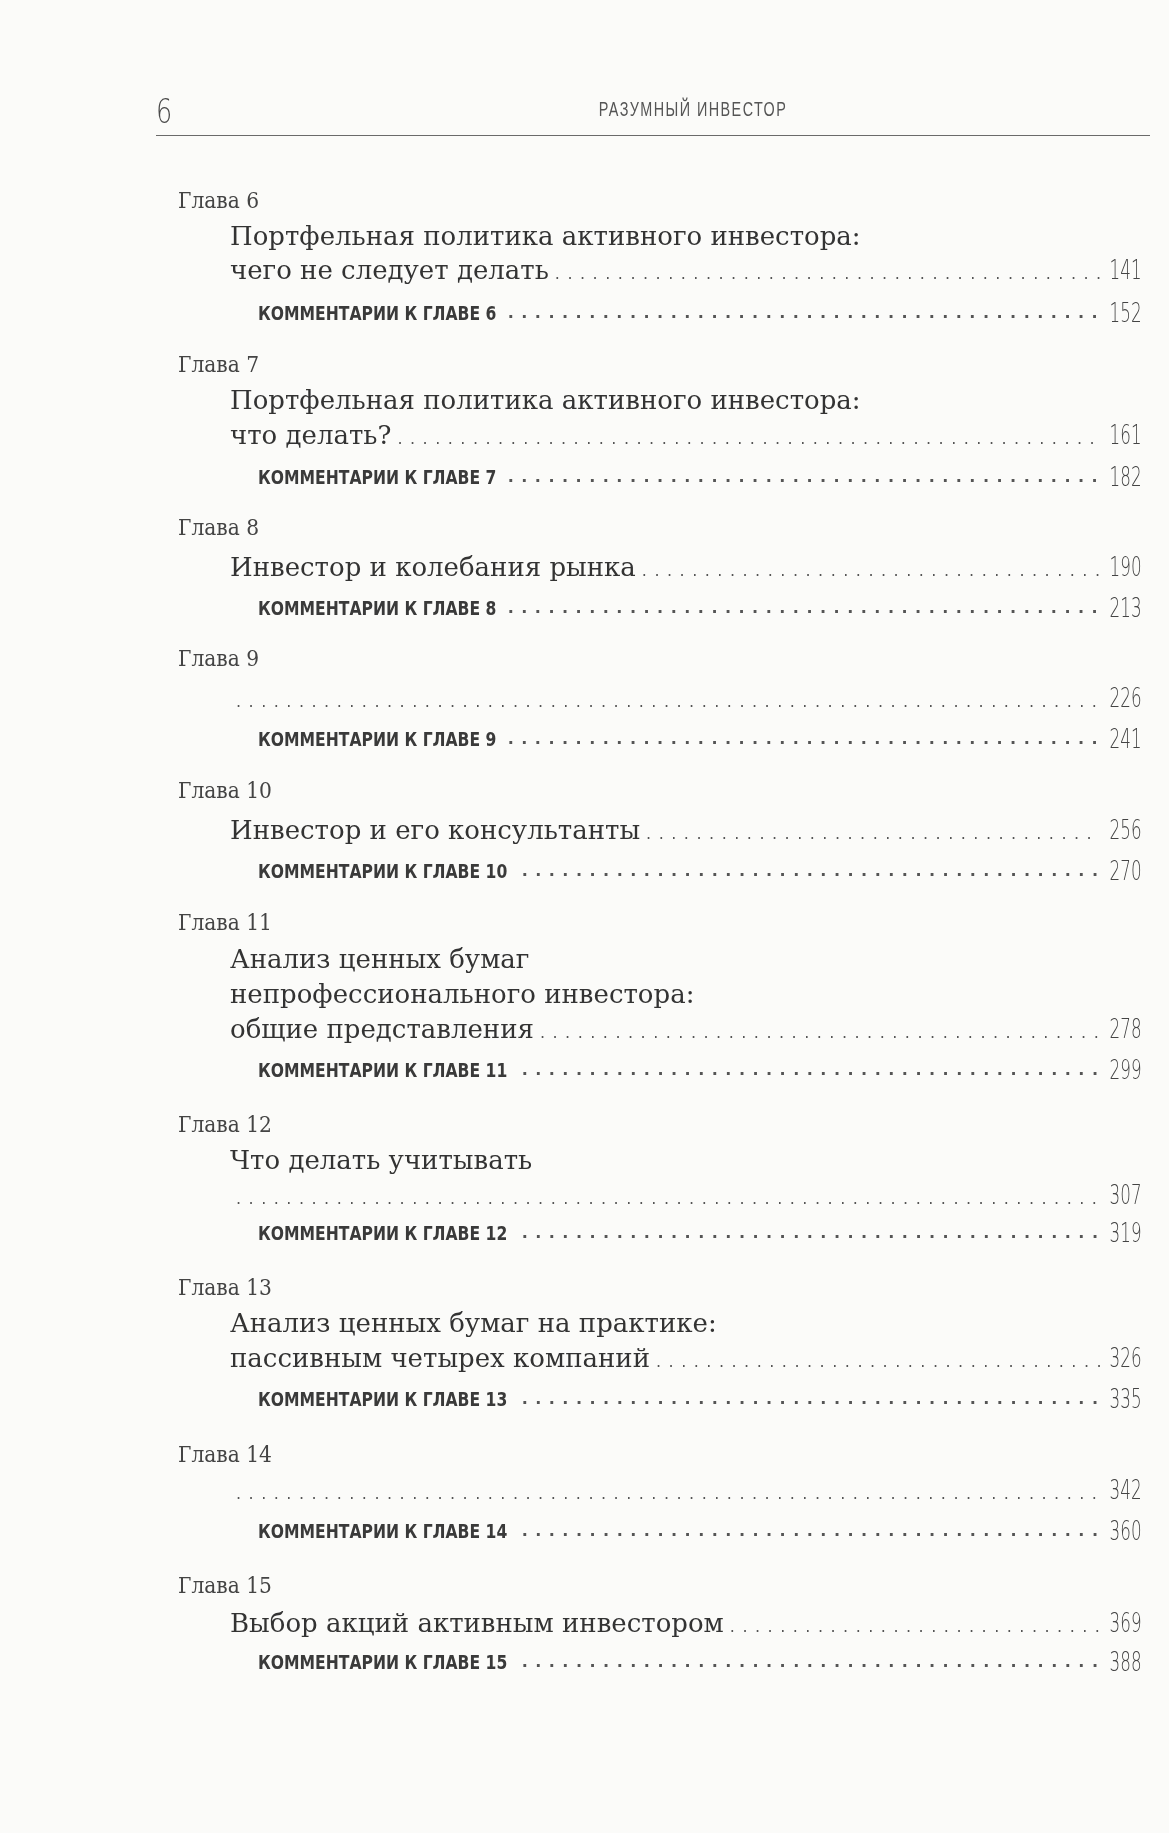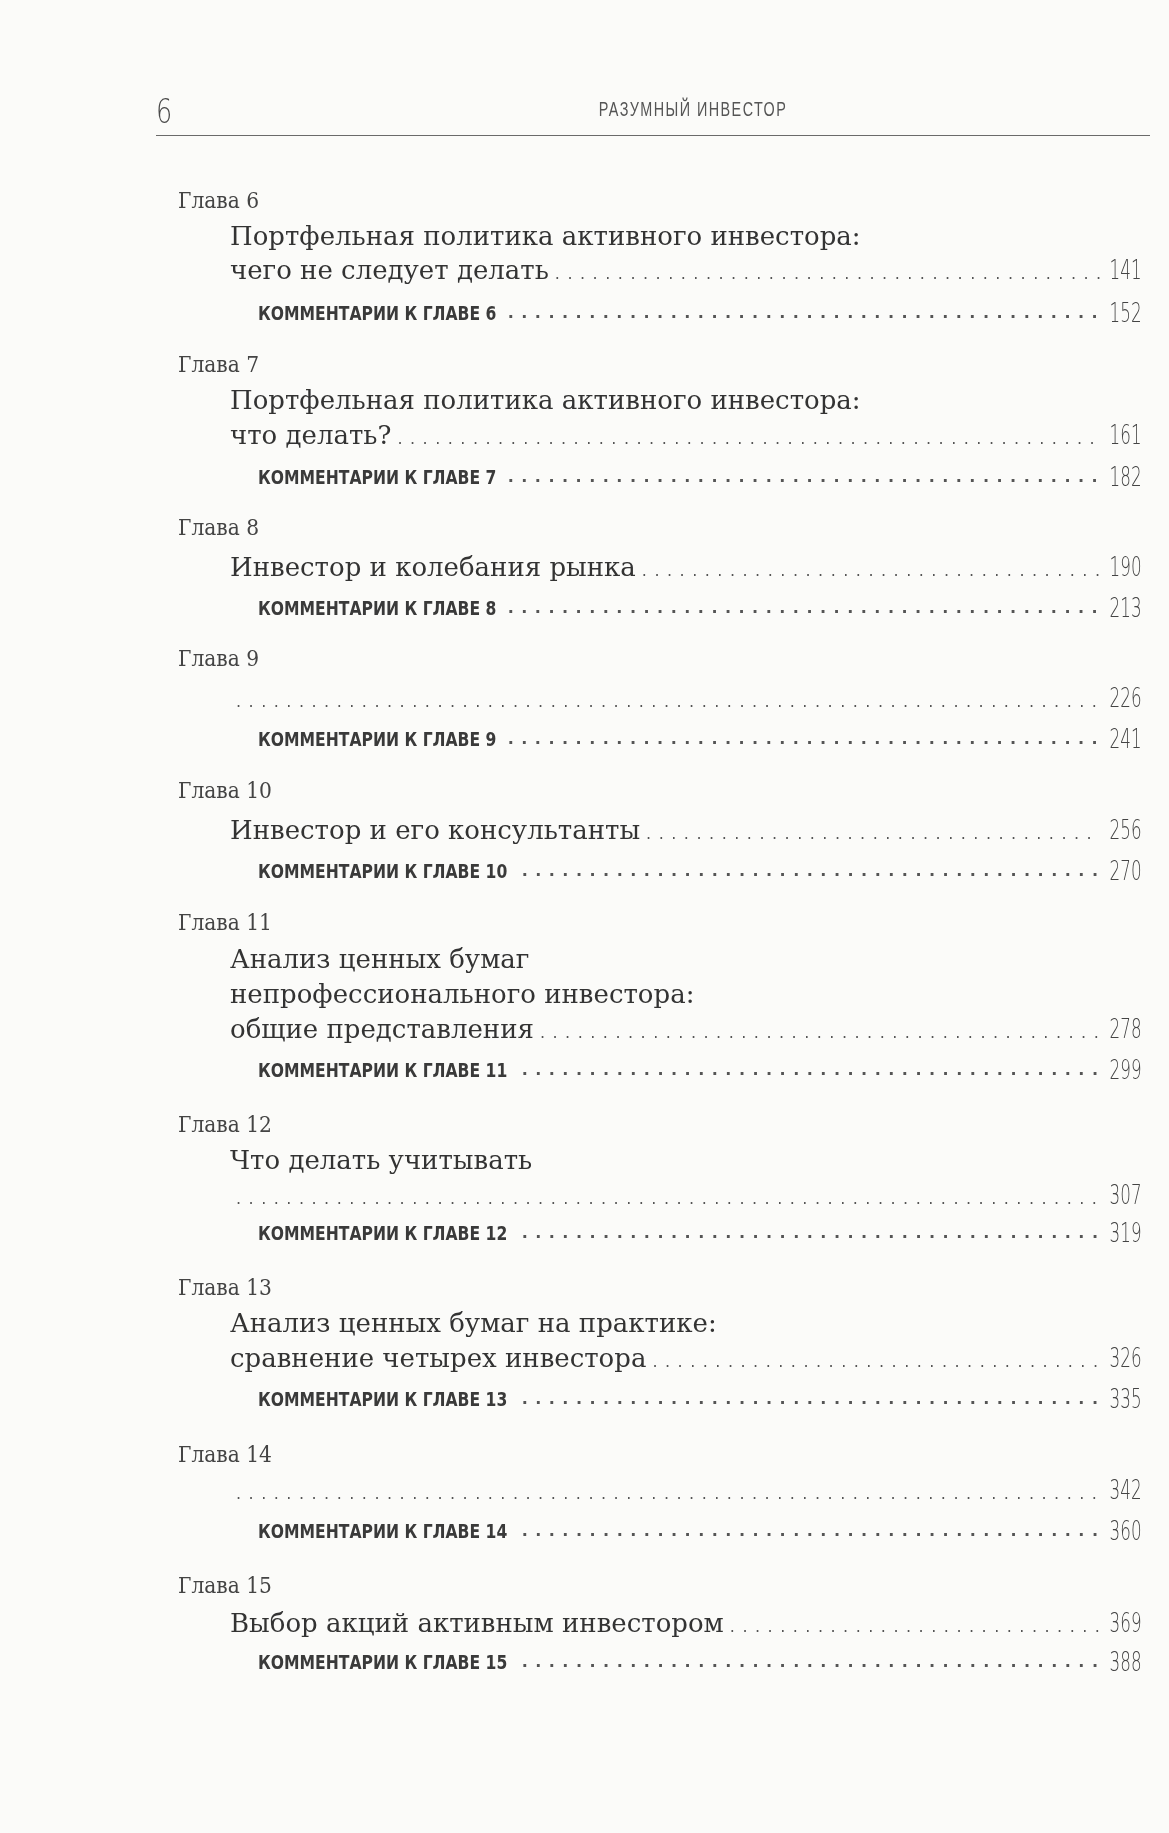--- a/index.html
+++ b/index.html
@@ -207,21 +207,21 @@
     <span class="txt">КОММЕНТАРИИ К ГЛАВЕ 12</span>
     <span class="dots">................................................................................................................</span>
     <span class="pg">319</span>
   </div>
 
   <div class="chap-label" style="top:1275px">Глава 13</div>
   <div class="toc-line" style="top:1307px">
     <span class="txt">Анализ ценных бумаг на практике:</span>
   </div>
   <div class="toc-line" style="top:1342px">
-    <span class="txt">сравнение четырех инвестора</span>
+    <span class="txt">пассивным четырех компаний</span>
     <span class="dots">................................................................................................................</span>
     <span class="pg">326</span>
   </div>
   <div class="toc-line comment" style="top:1383px">
     <span class="txt">КОММЕНТАРИИ К ГЛАВЕ 13</span>
     <span class="dots">................................................................................................................</span>
     <span class="pg">335</span>
   </div>
 
   <div class="chap-label" style="top:1442px">Глава 14</div>

